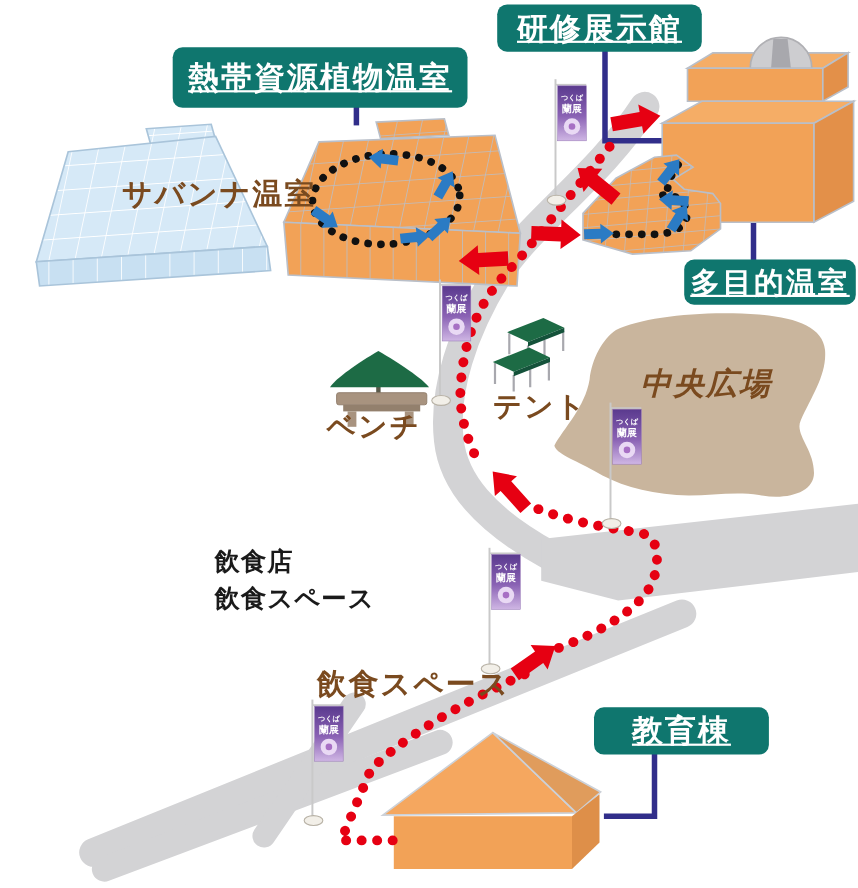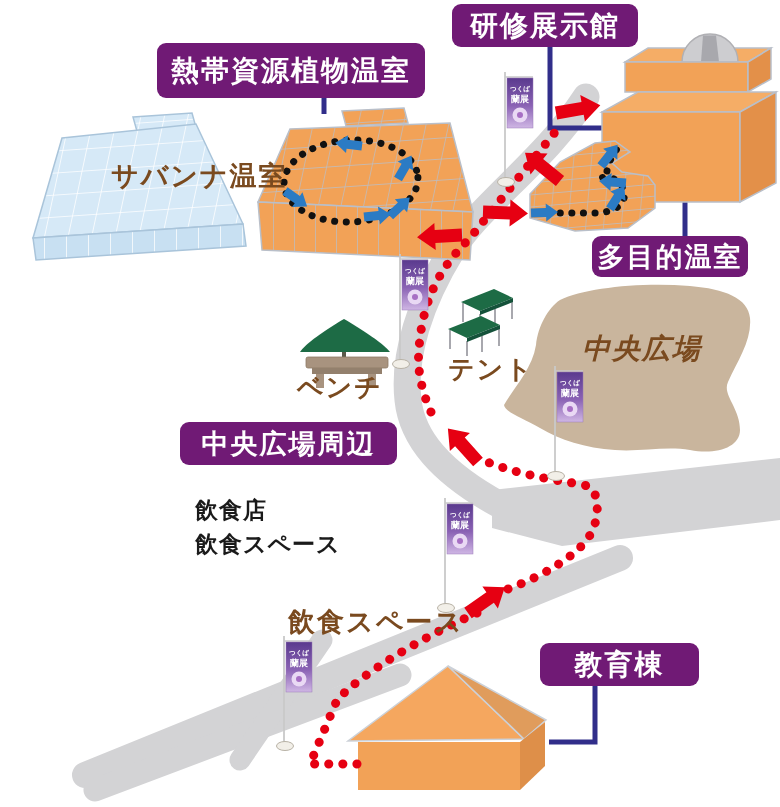--- a/index.html
+++ b/index.html
@@ -1,21 +1,21 @@
 <!DOCTYPE html>
 <html><head>
 <meta charset="utf-8">
 <style>
   html,body{margin:0;padding:0;background:#ffffff;}
   #stage{position:relative;width:780px;height:807px;background:#ffffff;overflow:hidden;
          font-family:"Liberation Sans","DejaVu Sans",sans-serif;}
   #scene{position:absolute;left:0;top:0;}
-  .tag{position:absolute;background:#701a75;color:#ffffff;border-radius:9px;
+  .tag{position:absolute;background:#0f766e;color:#ffffff;border-radius:9px;
        display:flex;align-items:center;justify-content:center;
-       font-weight:bold;letter-spacing:2px;white-space:nowrap;}
+       font-weight:bold;letter-spacing:2px;white-space:nowrap;text-decoration:underline;}
   .plain{position:absolute;font-weight:bold;letter-spacing:2px;white-space:nowrap;}
   .brown{color:#7a4a1f;}
   .dark{color:#1a1a1a;font-weight:bold;letter-spacing:1px;margin-top:29px;}
 </style>
 </head>
 <body>
 
 <div id="stage">
 
 <svg id="scene" width="780" height="807" viewBox="0 0 780 807">
@@ -173,22 +173,21 @@
     <rect x="316" y="374" width="8" height="14" fill="#a8937f"></rect>
     <rect x="368" y="374" width="8" height="14" fill="#a8937f"></rect>
   </g>
 
   <use href="#tent" x="461" y="289"></use>
   <use href="#tent" x="448" y="316"></use>
 </svg>
 
 <div class="tag" style="left:157px;top:43px;width:268px;height:55px;font-size:28px;">熱帯資源植物温室</div>
 <div class="tag" style="left:452px;top:4px;width:186px;height:43px;font-size:28px;">研修展示館</div>
-<div class="tag" style="left:592px;top:236px;width:156px;height:41px;font-size:27px;">多目的温室</div>
-<div class="tag" style="left:180px;top:422px;width:217px;height:43px;font-size:27px;">中央広場周辺</div>
+<div class="tag" style="left:622px;top:236px;width:156px;height:41px;font-size:27px;">多目的温室</div>
 <div class="tag" style="left:540px;top:643px;width:159px;height:43px;font-size:28px;">教育棟</div>
 
 <div class="plain brown" style="left:66px;top:158px;font-size:27px;margin-left:45px;">サバンナ温室</div>
 <div class="plain brown" style="left:582px;top:330px;font-size:28px;font-style:italic;">中央広場</div>
 <div class="plain brown" style="left:297px;top:370px;font-size:26px;">ベンチ</div>
 <div class="plain brown" style="left:448px;top:352px;font-size:26px;">テント</div>
 <div class="plain brown" style="left:288px;top:604px;font-size:27px;">飲食スペース</div>
 <div class="plain dark" style="left:195px;top:466px;font-size:23px;">飲食店</div>
 <div class="plain dark" style="left:195px;top:500px;font-size:23px;">飲食スペース</div>
 

